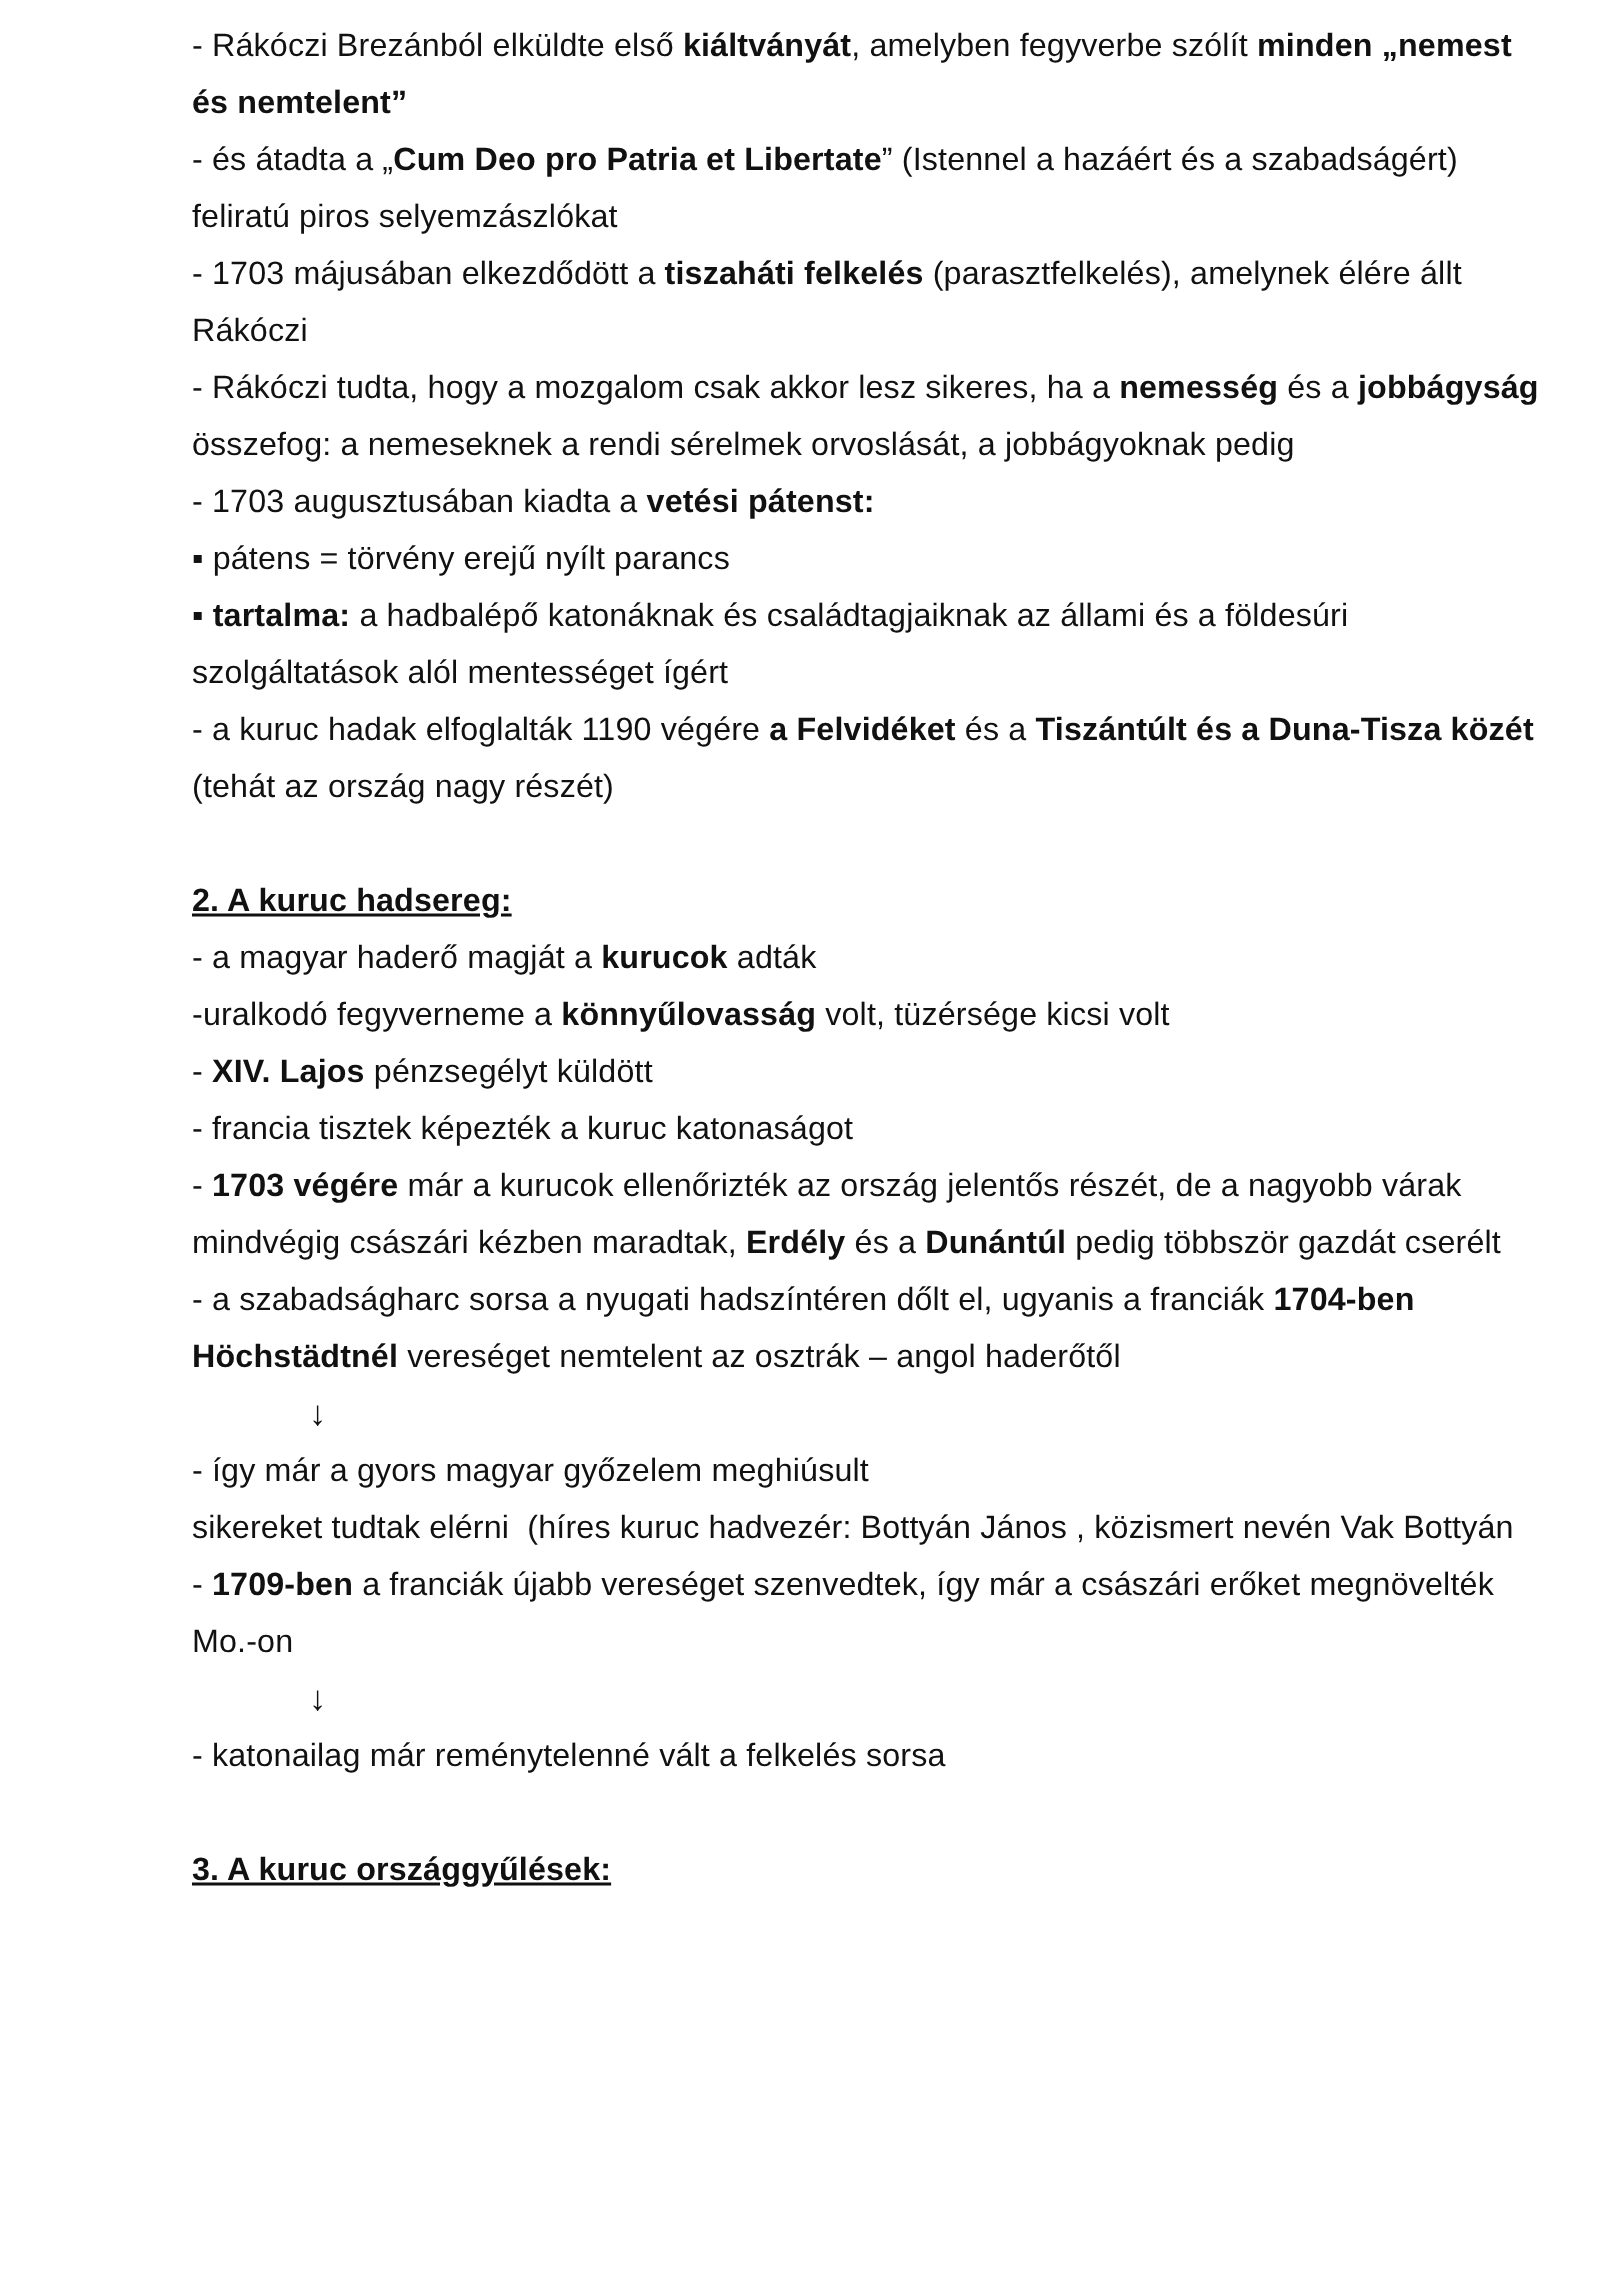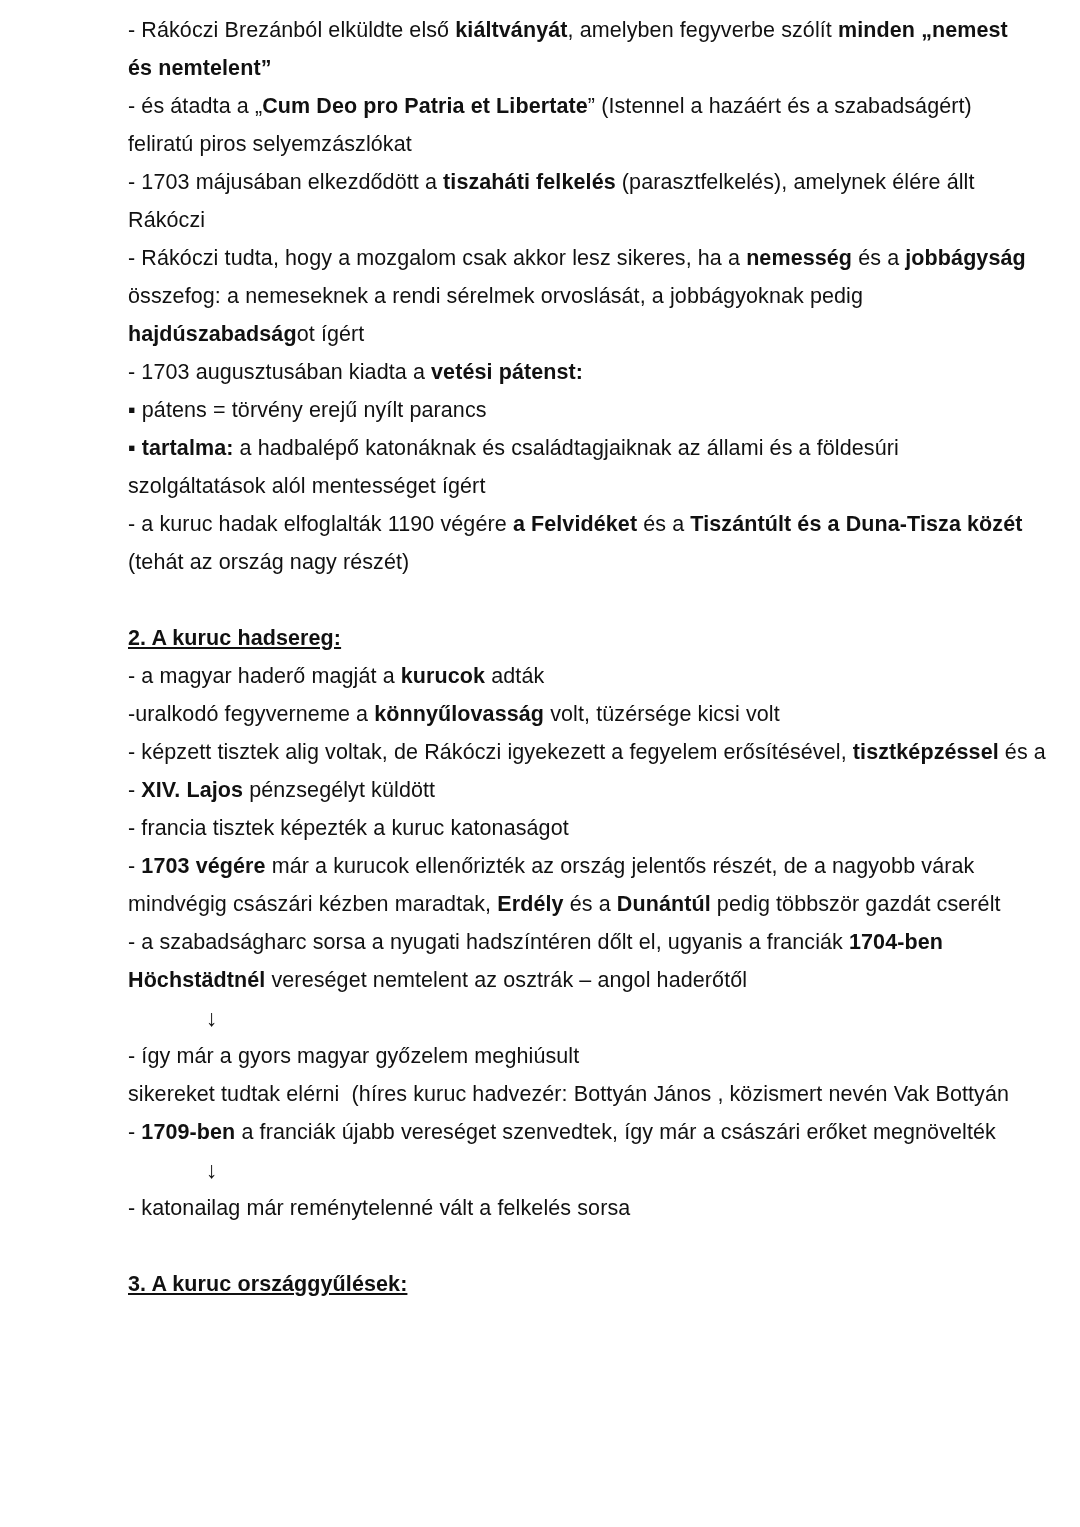--- a/index.html
+++ b/index.html
@@ -40,40 +40,39 @@
 <div class="page">
   <div class="doc-body">
       <div class="line text"><span>- Rákóczi Brezánból elküldte első </span><span class="b">kiáltványát</span><span>, amelyben fegyverbe szólít </span><span class="b">minden „nemest</span></div>
       <div class="line text"><span class="b">és nemtelent”</span></div>
       <div class="line text"><span>- és átadta a „</span><span class="b">Cum Deo pro Patria et Libertate</span><span>” (Istennel a hazáért és a szabadságért)</span></div>
       <div class="line text"><span>feliratú piros selyemzászlókat</span></div>
       <div class="line text"><span>- 1703 májusában elkezdődött a </span><span class="b">tiszaháti felkelés</span><span> (parasztfelkelés), amelynek élére állt</span></div>
       <div class="line text"><span>Rákóczi</span></div>
       <div class="line text"><span>- Rákóczi tudta, hogy a mozgalom csak akkor lesz sikeres, ha a </span><span class="b">nemesség</span><span> és a </span><span class="b">jobbágyság</span></div>
       <div class="line text"><span>összefog: a nemeseknek a rendi sérelmek orvoslását, a jobbágyoknak pedig</span></div>
-      <div class="line text"><span class="b">hajdúszabadság</span><span>ot ígért</span></div>
       <div class="line text"><span>- 1703 augusztusában kiadta a </span><span class="b">vetési pátenst:</span></div>
       <div class="line text"><span>▪ pátens = törvény erejű nyílt parancs</span></div>
       <div class="line text"><span>▪ </span><span class="b">tartalma:</span><span> a hadbalépő katonáknak és családtagjaiknak az állami és a földesúri</span></div>
       <div class="line text"><span>szolgáltatások alól mentességet ígért</span></div>
       <div class="line text"><span>- a kuruc hadak elfoglalták 1190 végére </span><span class="b">a Felvidéket</span><span> és a </span><span class="b">Tiszántúlt és a Duna-Tisza közét</span></div>
       <div class="line text"><span>(tehát az ország nagy részét)</span></div>
       <div class="line blank">&nbsp;</div>
       <div class="line heading"><span class="b u">2. A kuruc hadsereg:</span></div>
       <div class="line text"><span>- a magyar haderő magját a </span><span class="b">kurucok</span><span> adták</span></div>
       <div class="line text"><span>-uralkodó fegyverneme a </span><span class="b">könnyűlovasság</span><span> volt, tüzérsége kicsi volt</span></div>
-      <div class="line text"><span>- képzett tisztek alig voltak, de Rákóczi igyekezett a fegyelem erősítésével, </span><span class="b">tisztképzéssel</span><span> és a</span></div>
       <div class="line text"><span>- </span><span class="b">XIV. Lajos</span><span> pénzsegélyt küldött</span></div>
       <div class="line text"><span>- francia tisztek képezték a kuruc katonaságot</span></div>
       <div class="line text"><span>- </span><span class="b">1703 végére</span><span> már a kurucok ellenőrizték az ország jelentős részét, de a nagyobb várak</span></div>
       <div class="line text"><span>mindvégig császári kézben maradtak, </span><span class="b">Erdély</span><span> és a </span><span class="b">Dunántúl</span><span> pedig többször gazdát cserélt</span></div>
       <div class="line text"><span>- a szabadságharc sorsa a nyugati hadszíntéren dőlt el, ugyanis a franciák </span><span class="b">1704-ben</span></div>
       <div class="line text"><span class="b">Höchstädtnél</span><span> vereséget nemtelent az osztrák – angol haderőtől</span></div>
       <div class="line arrow"><span>↓</span></div>
       <div class="line text"><span>- így már a gyors magyar győzelem meghiúsult</span></div>
       <div class="line text"><span>sikereket tudtak elérni  (híres kuruc hadvezér: Bottyán János , közismert nevén Vak Bottyán</span></div>
       <div class="line text"><span>- </span><span class="b">1709-ben</span><span> a franciák újabb vereséget szenvedtek, így már a császári erőket megnövelték</span></div>
+      <div class="line text"><span>Mo.-on</span></div>
       <div class="line arrow"><span>↓</span></div>
       <div class="line text"><span>- katonailag már reménytelenné vált a felkelés sorsa</span></div>
       <div class="line blank">&nbsp;</div>
       <div class="line heading"><span class="b u">3. A kuruc országgyűlések:</span></div>
     </div>
 </div>
 
 </body></html>

